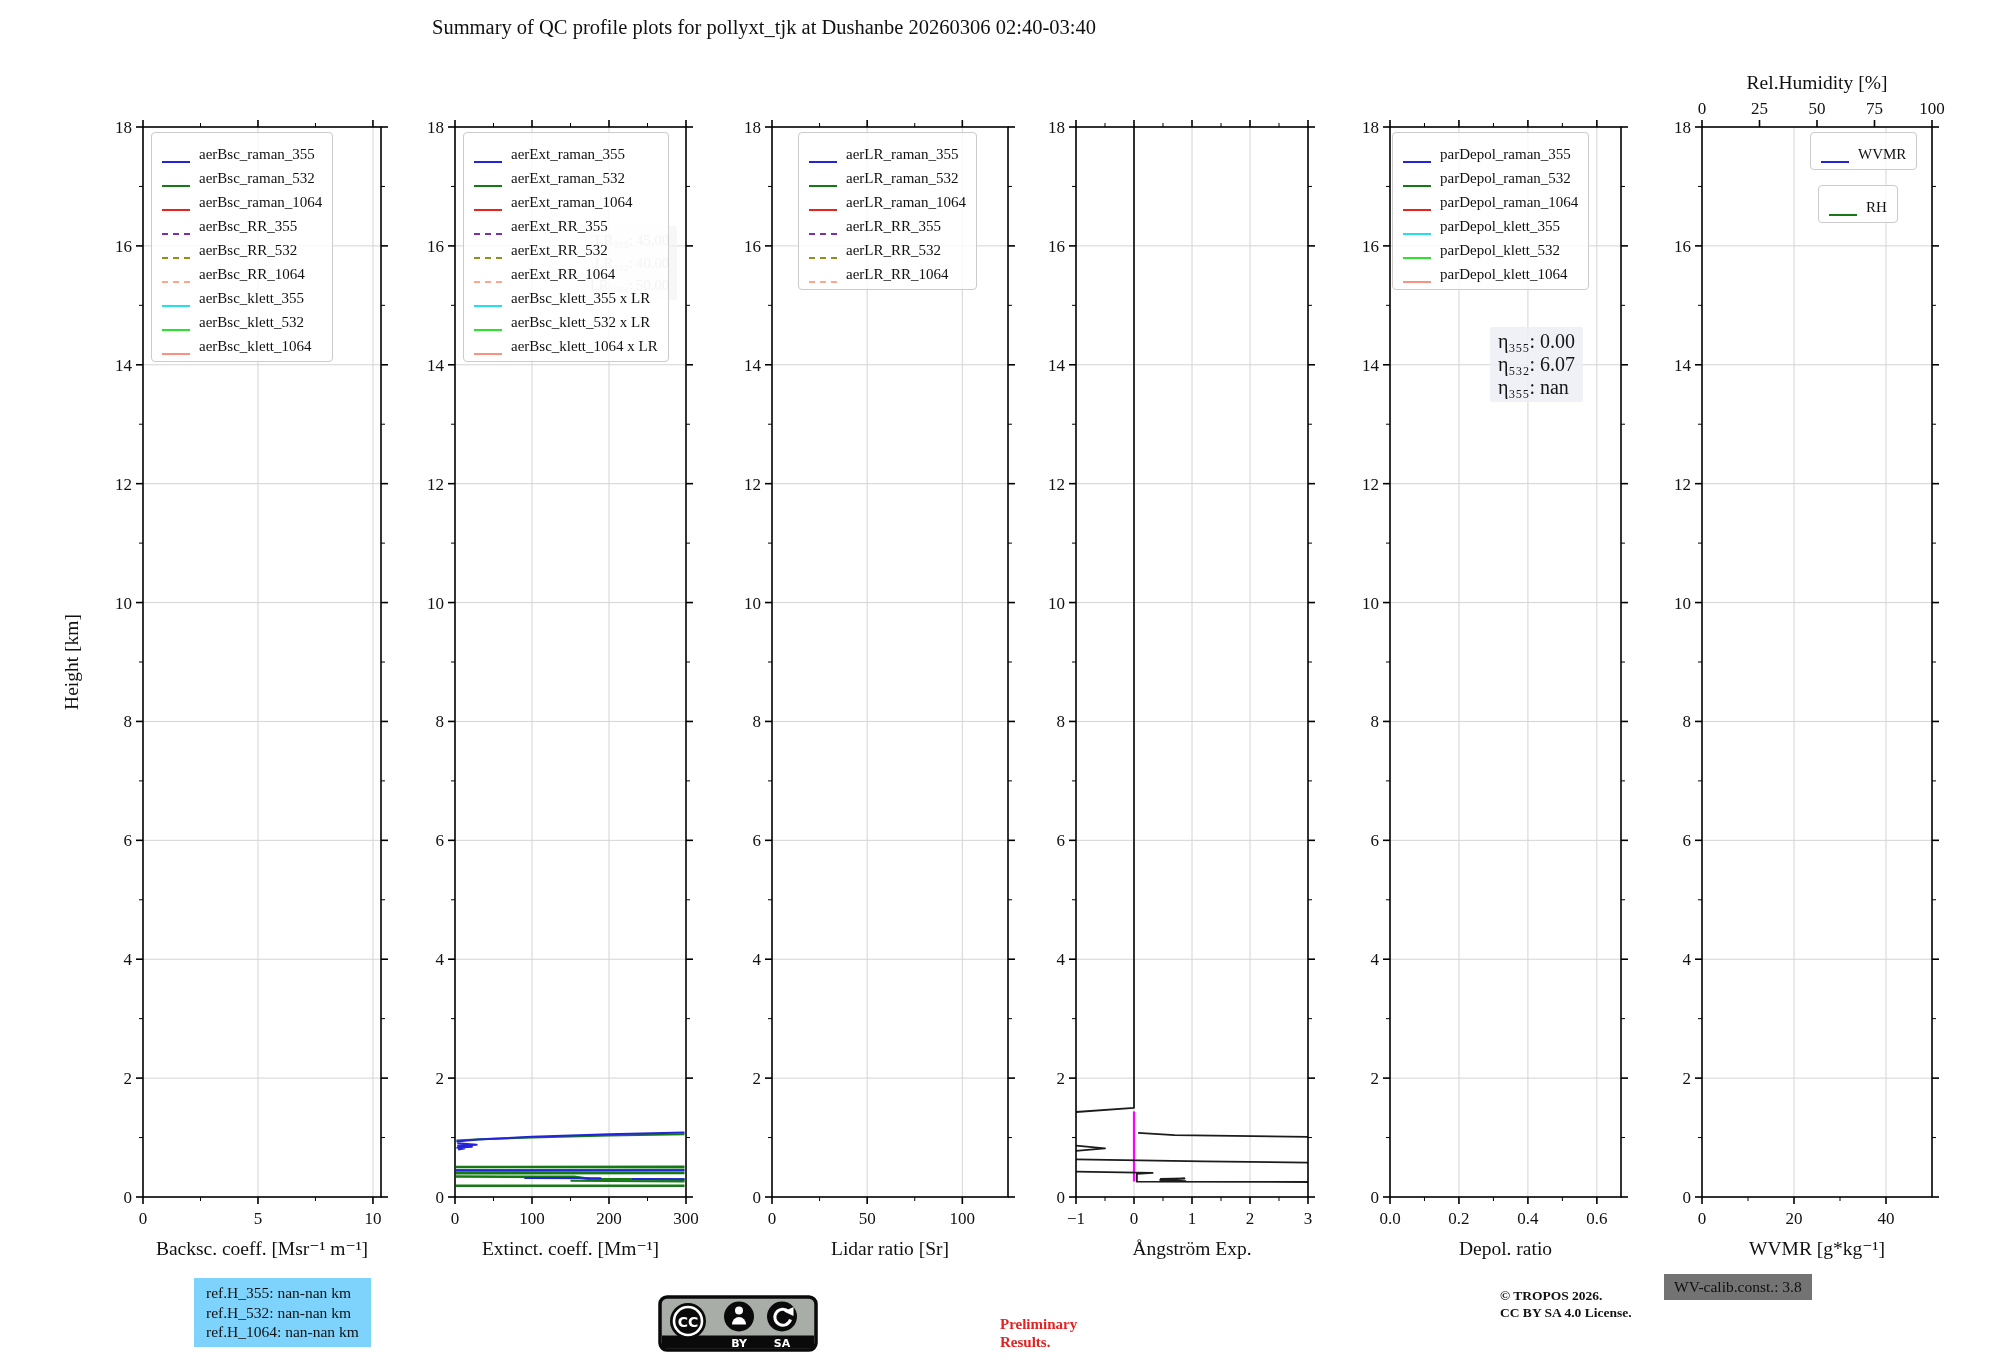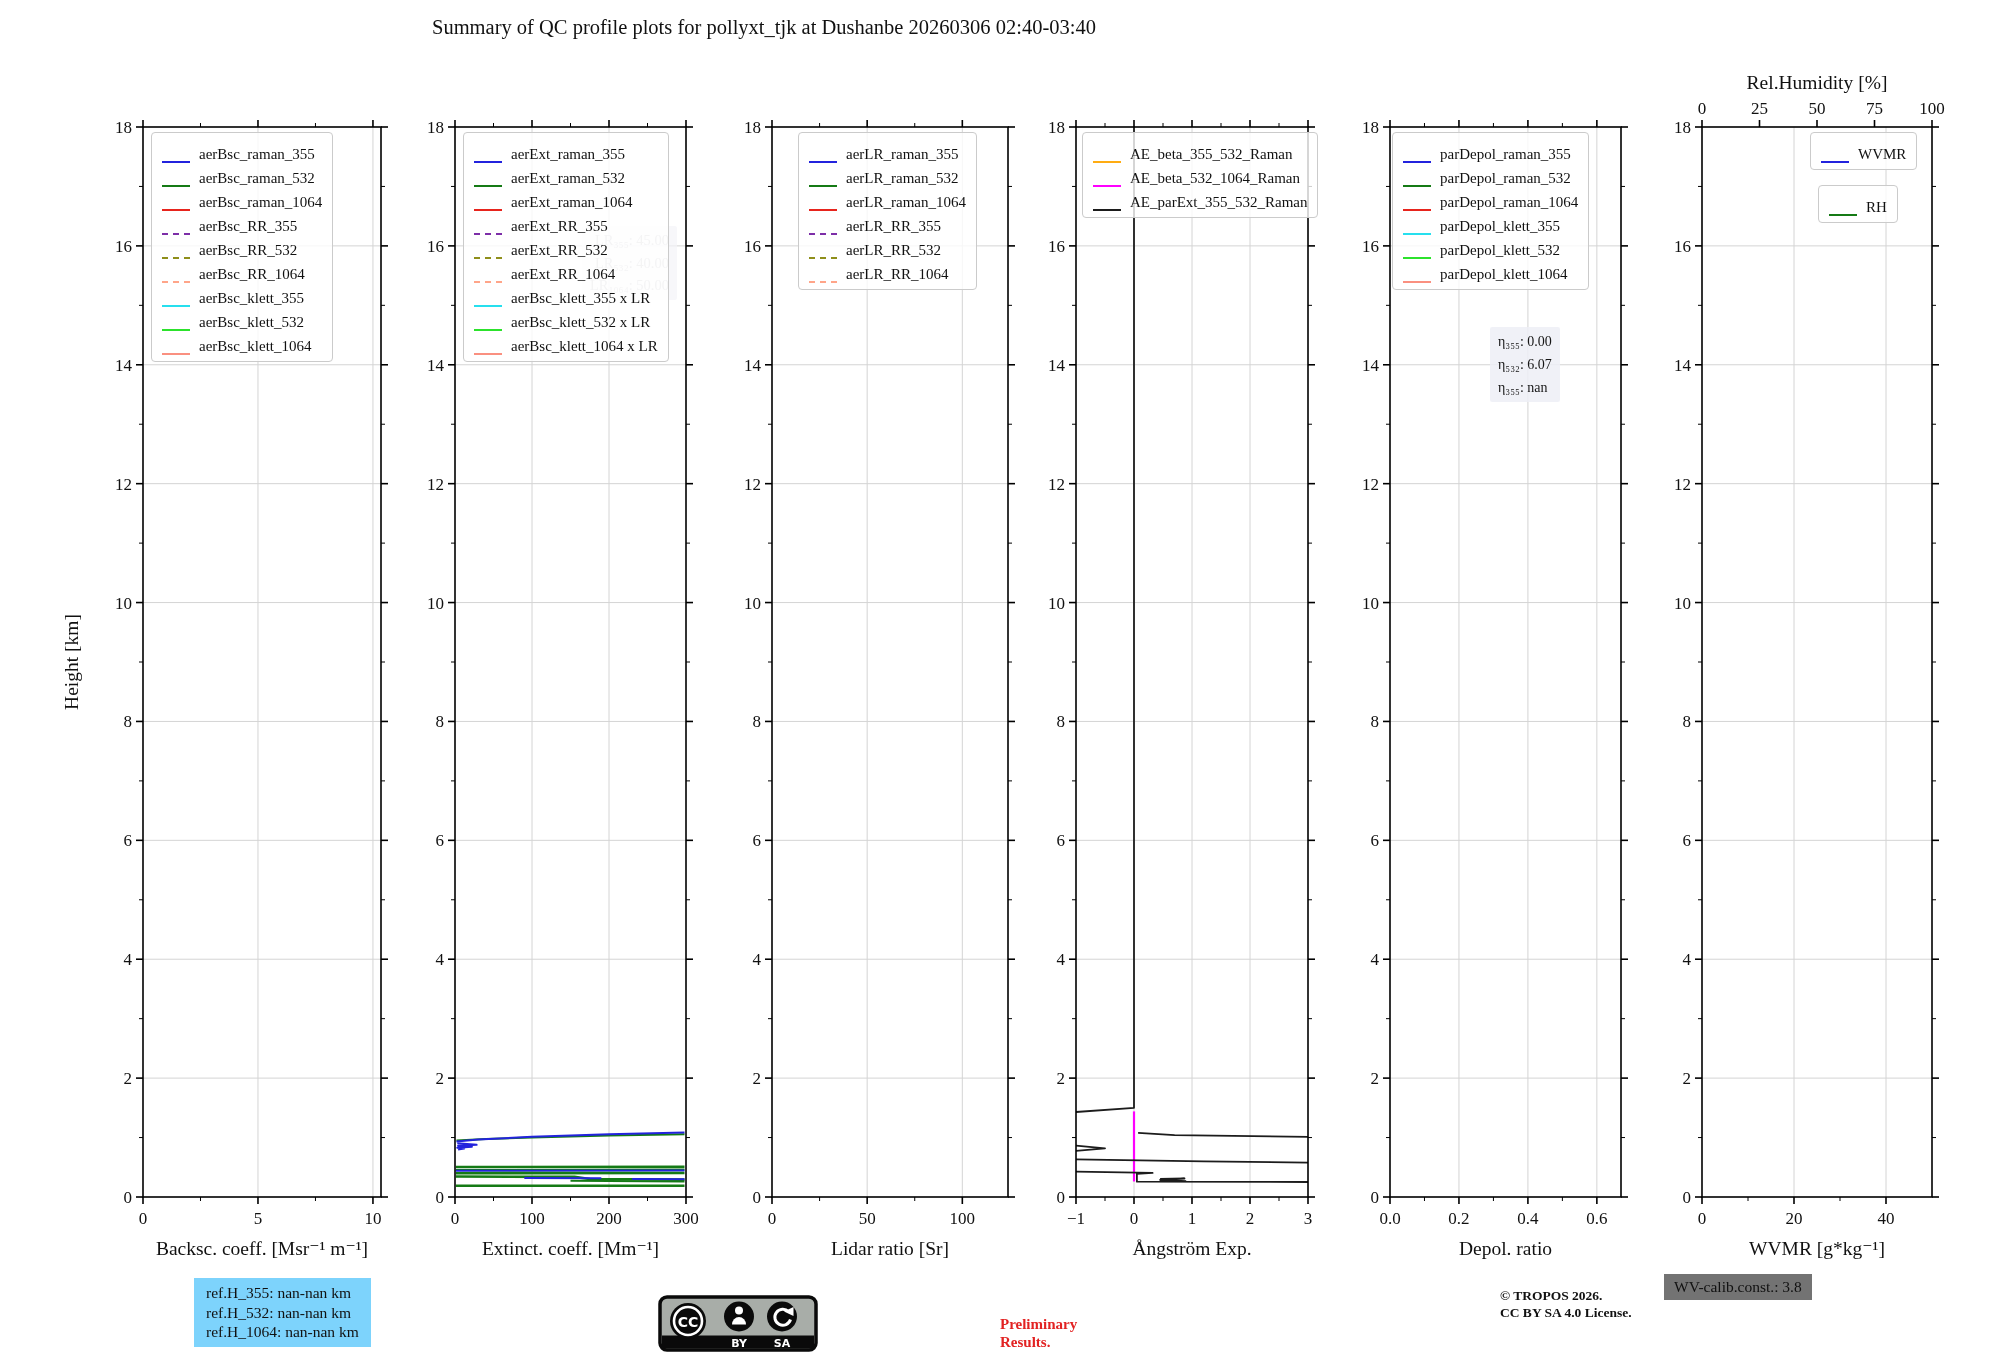--- a/index.html
+++ b/index.html
@@ -691,34 +691,20 @@
         </div>
         <div class="lrow">
           <span class="lline" style="border-top: 2.5px dashed rgb(143, 143, 26);"></span>
           <span>aerLR_RR_532</span>
         </div>
         <div class="lrow">
           <span class="lline" style="border-top: 2.5px dashed rgb(255, 165, 137);"></span>
           <span>aerLR_RR_1064</span>
         </div>
       </div>
-      <div class="legend" style="left: 1082px; top: 132px;">
-        <div class="lrow">
-          <span class="lline" style="border-top: 2.5px solid rgb(255, 172, 18);"></span>
-          <span>AE_beta_355_532_Raman</span>
-        </div>
-        <div class="lrow">
-          <span class="lline" style="border-top: 2.5px solid rgb(255, 0, 255);"></span>
-          <span>AE_beta_532_1064_Raman</span>
-        </div>
-        <div class="lrow">
-          <span class="lline" style="border-top: 2.5px solid rgb(28, 28, 28);"></span>
-          <span>AE_parExt_355_532_Raman</span>
-        </div>
-      </div>
       <div class="legend" style="left: 1392px; top: 132px;">
         <div class="lrow">
           <span class="lline" style="border-top: 2.5px solid rgb(35, 35, 221);"></span>
           <span>parDepol_raman_355</span>
         </div>
         <div class="lrow">
           <span class="lline" style="border-top: 2.5px solid rgb(21, 122, 21);"></span>
           <span>parDepol_raman_532</span>
         </div>
         <div class="lrow">
@@ -731,21 +717,21 @@
         </div>
         <div class="lrow">
           <span class="lline" style="border-top: 2.5px solid rgb(44, 226, 44);"></span>
           <span>parDepol_klett_532</span>
         </div>
         <div class="lrow">
           <span class="lline" style="border-top: 2.5px solid rgb(250, 144, 128);"></span>
           <span>parDepol_klett_1064</span>
         </div>
       </div>
-      <div class="ann" style="left: 1490px; top: 327px; color: rgb(22, 22, 22); background: rgba(237, 239, 246, 0.85); font-size: 14px; line-height: 23px;">
+      <div class="ann" style="left: 1490px; top: 327px; color: rgb(22, 22, 22); background: rgba(237, 239, 246, 0.85); font-size: 20px; line-height: 23px;">
         <div>η₃₅₅: 0.00</div>
         <div>η₅₃₂: 6.07</div>
         <div>η₃₅₅: nan</div>
       </div>
       <div class="legend" style="left: 1810px; top: 132px;">
         <div class="lrow">
           <span class="lline" style="border-top: 2.5px solid rgb(35, 35, 221);"></span>
           <span>WVMR</span>
         </div>
       </div>

